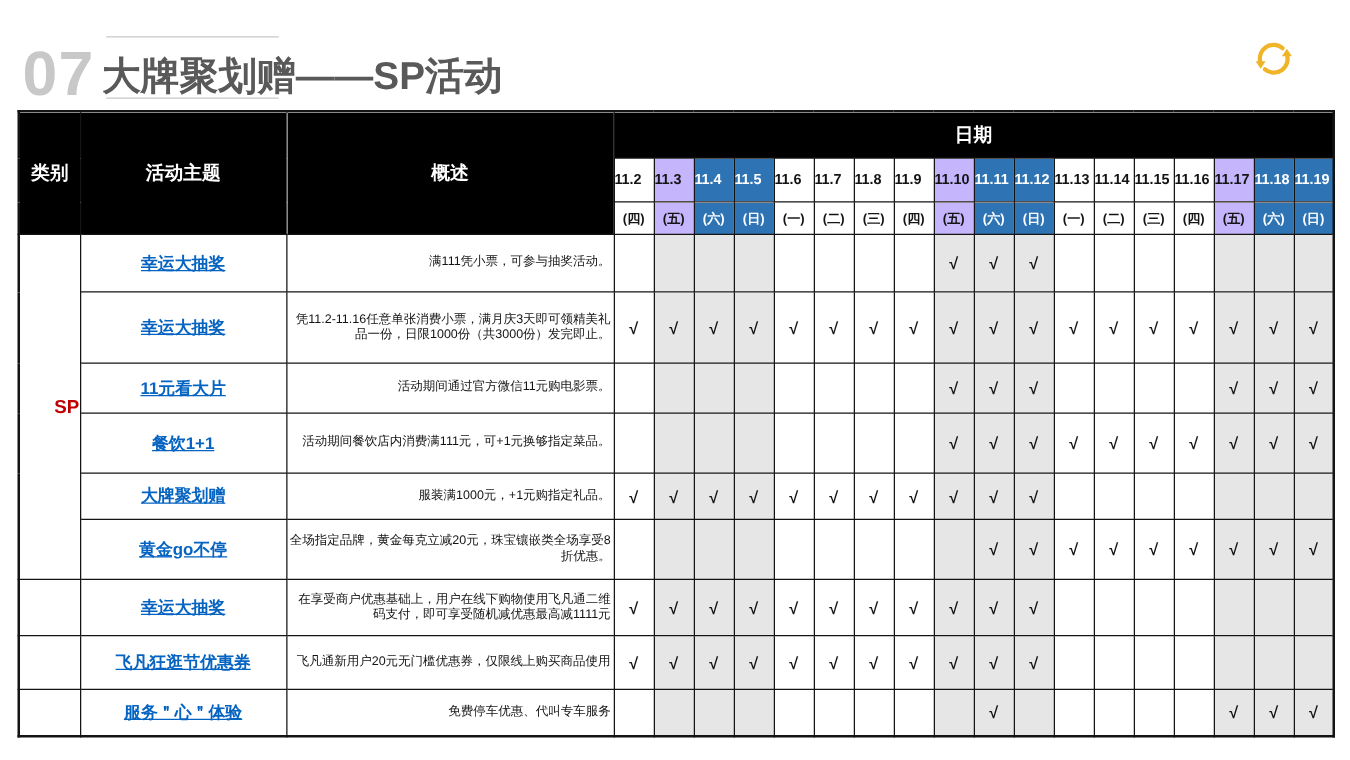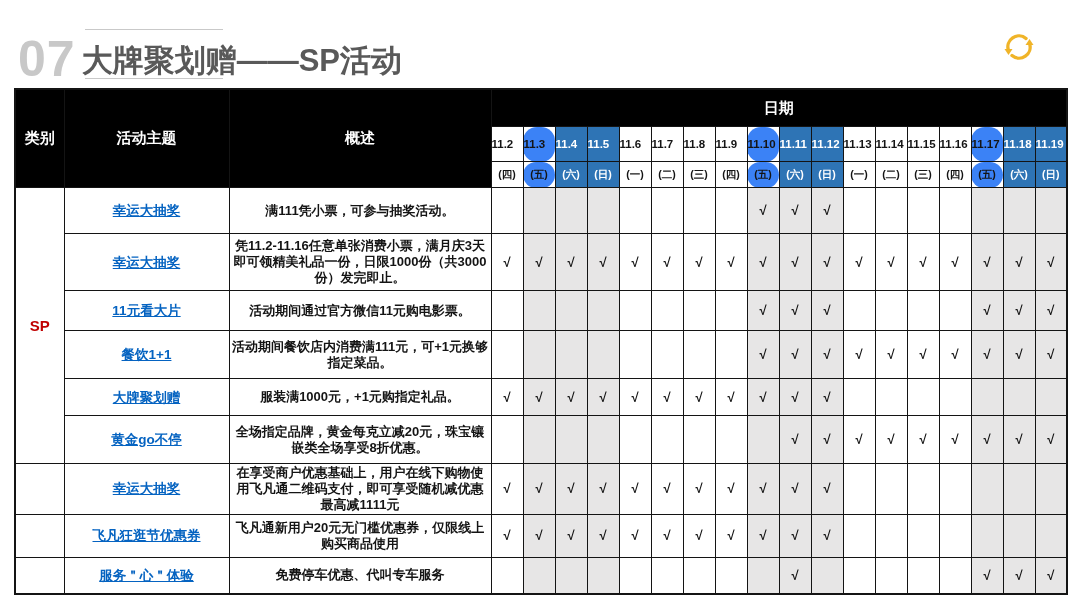--- a/index.html
+++ b/index.html
@@ -30,34 +30,34 @@
   }
   th,td{border:1px solid #141414;padding:0;overflow:hidden;}
   thead th{background:#000000;color:#ffffff;font-weight:bold;}
   th.hd-left{font-size:15px;}
   th.hd-date{font-size:15px;height:36px;}
   tr.date-row{height:35px;}
   tr.day-row{height:26px;}
   .date-cell{font-size:11.5px;font-weight:600;text-align:left;}
   .day-cell{font-size:10.5px;font-weight:bold;text-align:center;}
   .date-cell.weekday,.day-cell.weekday{background:#ffffff;color:#141414;}
-  .date-cell.friday,.day-cell.friday{background:#3b82f6;color:#141414;border-radius:14px;}
+  .date-cell.friday,.day-cell.friday{background:#c4b5fd;color:#141414;}
   .date-cell.weekend,.day-cell.weekend{background:#2E74B5;color:#ffffff;}
   td.cat{
-    text-align:center;font-weight:bold;font-size:15px;color:#C00000;
+    text-align:right;font-weight:bold;font-size:15px;color:#C00000;
     background:#ffffff;vertical-align:middle;
   }
   td.theme{text-align:center;vertical-align:middle;background:#ffffff;}
   .theme-link{
     color:#0563C1;font-size:13.5px;font-weight:bold;
     text-decoration:underline;cursor:pointer;
   }
   td.summary{
-    font-size:13px;color:#141414;line-height:1.22;background:#ffffff;
-    padding:1px 2px;vertical-align:middle;text-align:center;font-weight:bold;
+    font-size:10px;color:#141414;line-height:1.22;background:#ffffff;
+    padding:1px 2px;vertical-align:middle;text-align:right;
   }
   td.check{
     text-align:center;vertical-align:middle;background:#ffffff;
     font-size:13px;font-weight:600;color:#141414;
   }
   td.check.shade{background:#E7E6E6;}
 </style>
 </head>
 <body>
 

